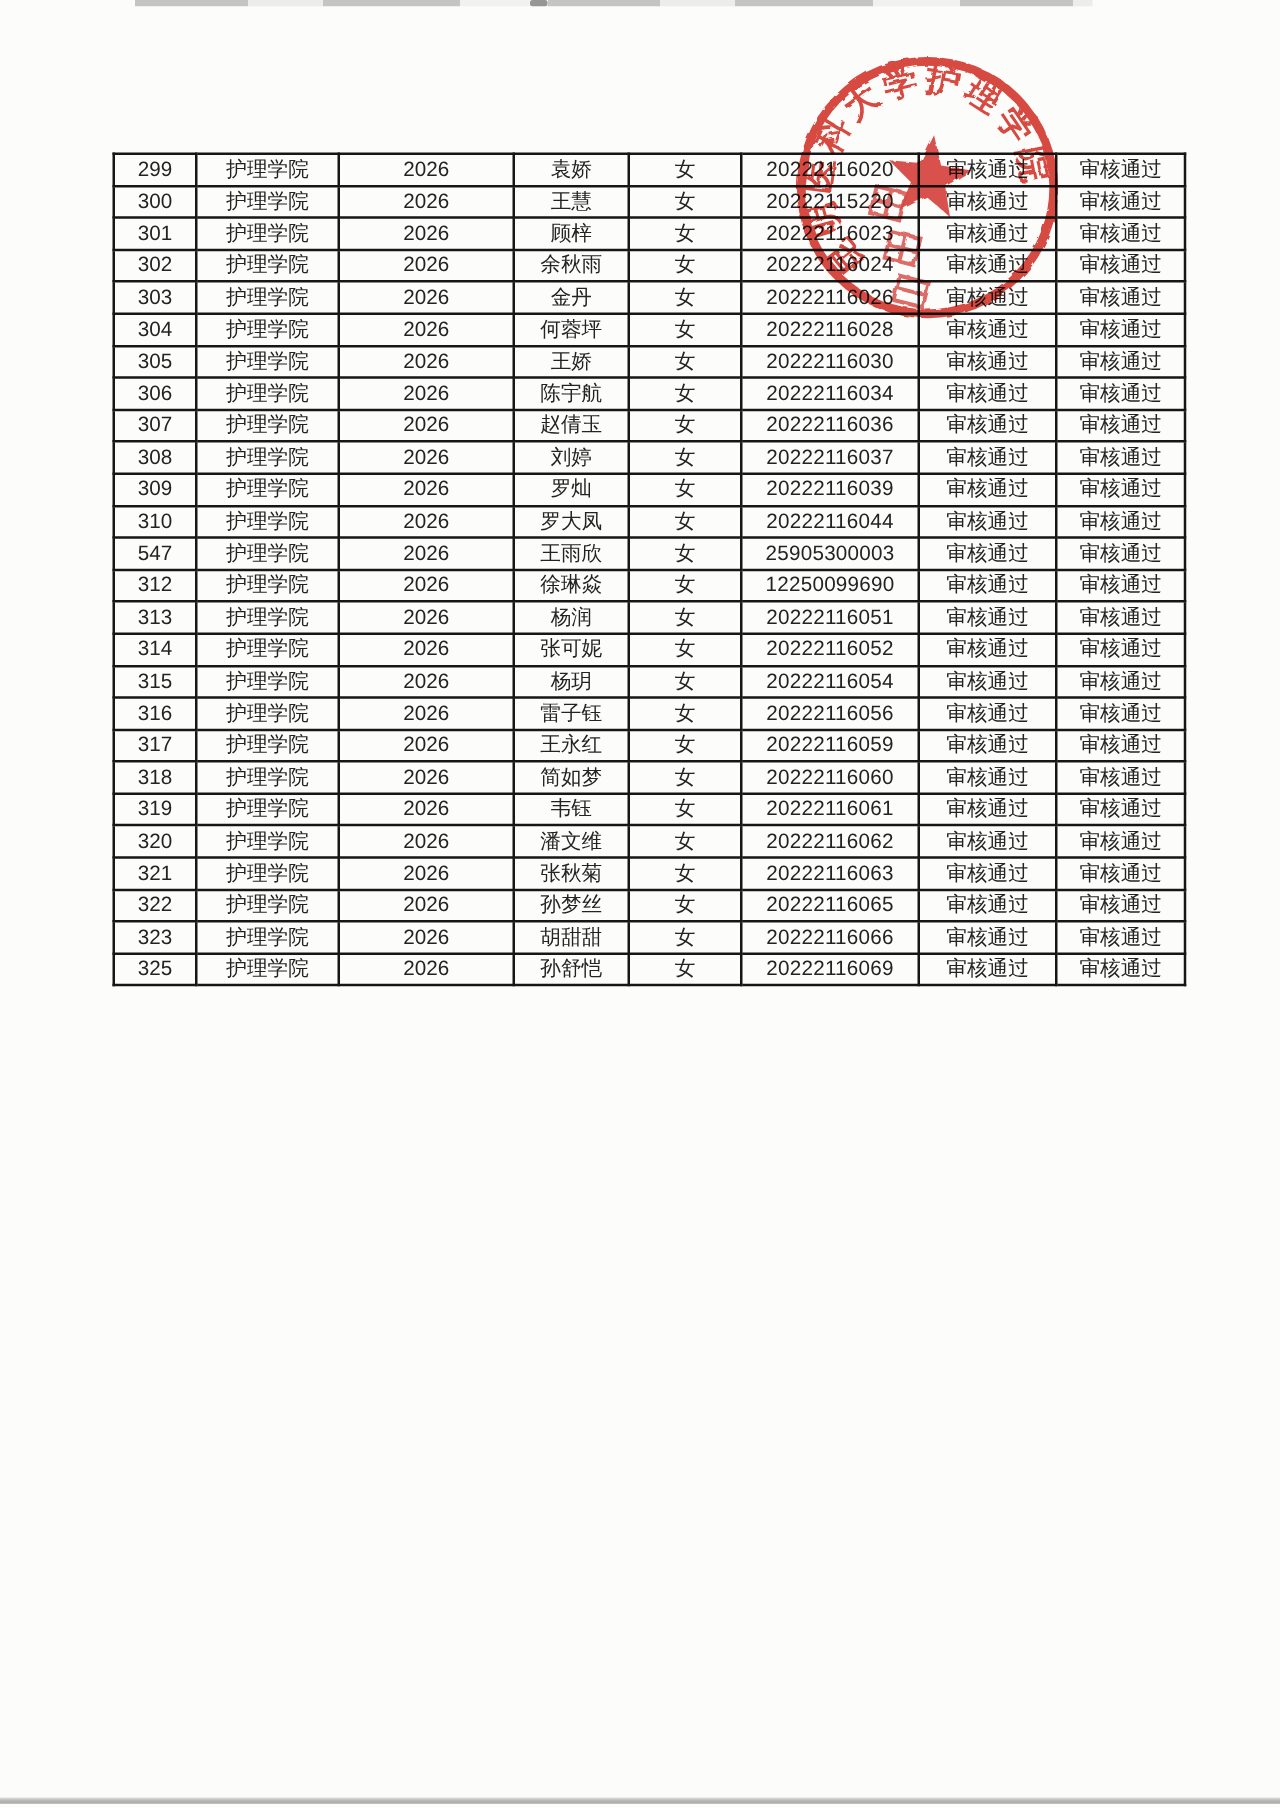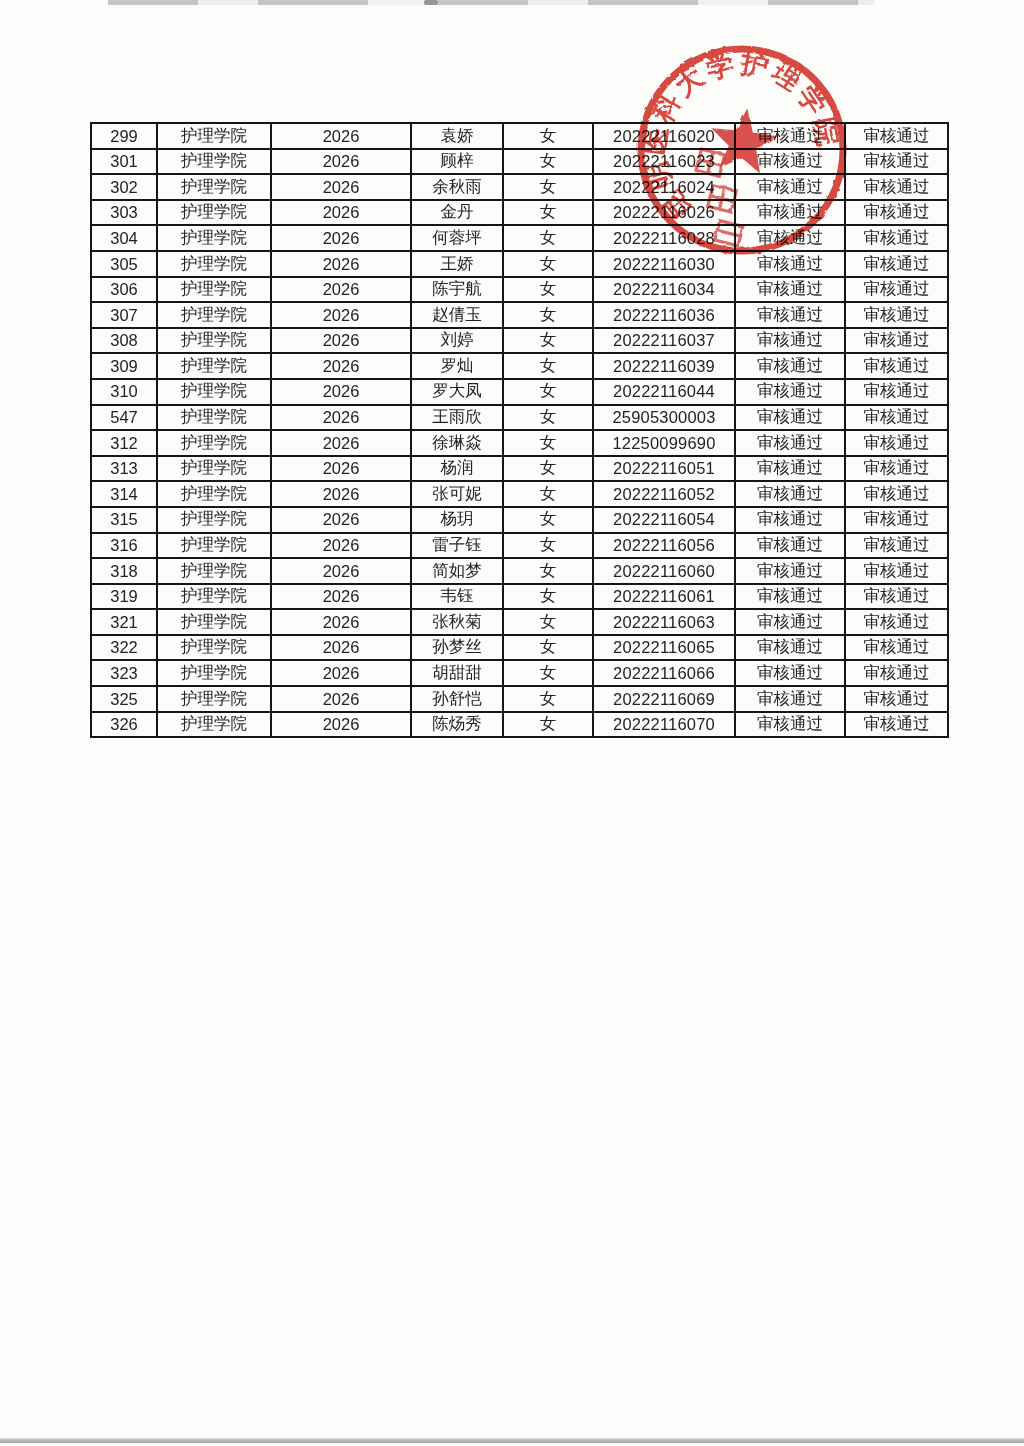--- a/index.html
+++ b/index.html
@@ -75,20 +75,30 @@
           <td class="col-no">299</td>
           <td class="col-college">护理学院</td>
           <td class="col-year">2026</td>
           <td class="col-name">袁娇</td>
           <td class="col-gender">女</td>
           <td class="col-student_id">20222116020</td>
           <td class="col-status1">审核通过</td>
           <td class="col-status2">审核通过</td>
         </tr>
         <tr>
+          <td class="col-no">300</td>
+          <td class="col-college">护理学院</td>
+          <td class="col-year">2026</td>
+          <td class="col-name">王慧</td>
+          <td class="col-gender">女</td>
+          <td class="col-student_id">20222115220</td>
+          <td class="col-status1">审核通过</td>
+          <td class="col-status2">审核通过</td>
+        </tr>
+        <tr>
           <td class="col-no">301</td>
           <td class="col-college">护理学院</td>
           <td class="col-year">2026</td>
           <td class="col-name">顾梓</td>
           <td class="col-gender">女</td>
           <td class="col-student_id">20222116023</td>
           <td class="col-status1">审核通过</td>
           <td class="col-status2">审核通过</td>
         </tr>
         <tr>
@@ -235,40 +245,60 @@
           <td class="col-no">316</td>
           <td class="col-college">护理学院</td>
           <td class="col-year">2026</td>
           <td class="col-name">雷子钰</td>
           <td class="col-gender">女</td>
           <td class="col-student_id">20222116056</td>
           <td class="col-status1">审核通过</td>
           <td class="col-status2">审核通过</td>
         </tr>
         <tr>
+          <td class="col-no">317</td>
+          <td class="col-college">护理学院</td>
+          <td class="col-year">2026</td>
+          <td class="col-name">王永红</td>
+          <td class="col-gender">女</td>
+          <td class="col-student_id">20222116059</td>
+          <td class="col-status1">审核通过</td>
+          <td class="col-status2">审核通过</td>
+        </tr>
+        <tr>
           <td class="col-no">318</td>
           <td class="col-college">护理学院</td>
           <td class="col-year">2026</td>
           <td class="col-name">简如梦</td>
           <td class="col-gender">女</td>
           <td class="col-student_id">20222116060</td>
           <td class="col-status1">审核通过</td>
           <td class="col-status2">审核通过</td>
         </tr>
         <tr>
           <td class="col-no">319</td>
           <td class="col-college">护理学院</td>
           <td class="col-year">2026</td>
           <td class="col-name">韦钰</td>
           <td class="col-gender">女</td>
           <td class="col-student_id">20222116061</td>
           <td class="col-status1">审核通过</td>
           <td class="col-status2">审核通过</td>
         </tr>
         <tr>
+          <td class="col-no">320</td>
+          <td class="col-college">护理学院</td>
+          <td class="col-year">2026</td>
+          <td class="col-name">潘文维</td>
+          <td class="col-gender">女</td>
+          <td class="col-student_id">20222116062</td>
+          <td class="col-status1">审核通过</td>
+          <td class="col-status2">审核通过</td>
+        </tr>
+        <tr>
           <td class="col-no">321</td>
           <td class="col-college">护理学院</td>
           <td class="col-year">2026</td>
           <td class="col-name">张秋菊</td>
           <td class="col-gender">女</td>
           <td class="col-student_id">20222116063</td>
           <td class="col-status1">审核通过</td>
           <td class="col-status2">审核通过</td>
         </tr>
         <tr>
@@ -291,30 +321,20 @@
           <td class="col-status1">审核通过</td>
           <td class="col-status2">审核通过</td>
         </tr>
         <tr>
           <td class="col-no">325</td>
           <td class="col-college">护理学院</td>
           <td class="col-year">2026</td>
           <td class="col-name">孙舒恺</td>
           <td class="col-gender">女</td>
           <td class="col-student_id">20222116069</td>
-          <td class="col-status1">审核通过</td>
-          <td class="col-status2">审核通过</td>
-        </tr>
-        <tr>
-          <td class="col-no">326</td>
-          <td class="col-college">护理学院</td>
-          <td class="col-year">2026</td>
-          <td class="col-name">陈炀秀</td>
-          <td class="col-gender">女</td>
-          <td class="col-student_id">20222116070</td>
           <td class="col-status1">审核通过</td>
           <td class="col-status2">审核通过</td>
         </tr>
       </tbody>
   </table>
 
   <svg class="seal" viewBox="0 0 240 240" aria-hidden="true">
     <defs>
       <filter id="grunge" x="-10%" y="-10%" width="120%" height="120%">
         <feTurbulence type="fractalNoise" baseFrequency="0.12" numOctaves="2" result="n" seed="7"></feTurbulence>

